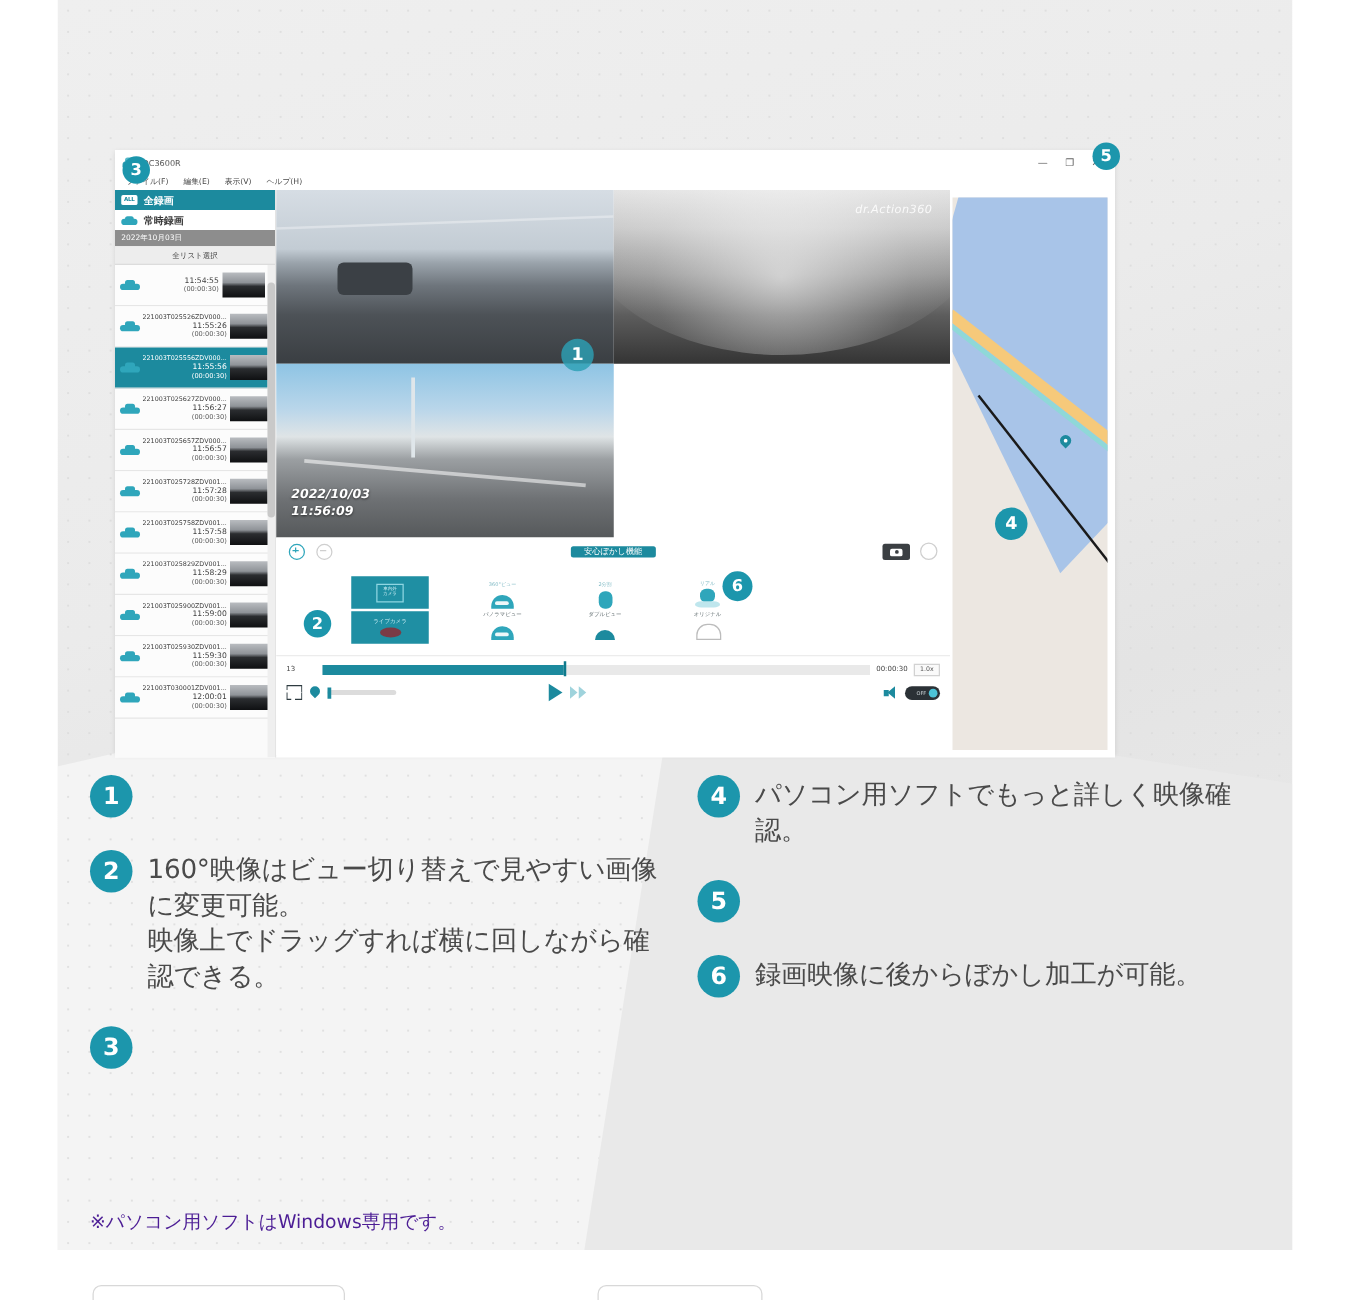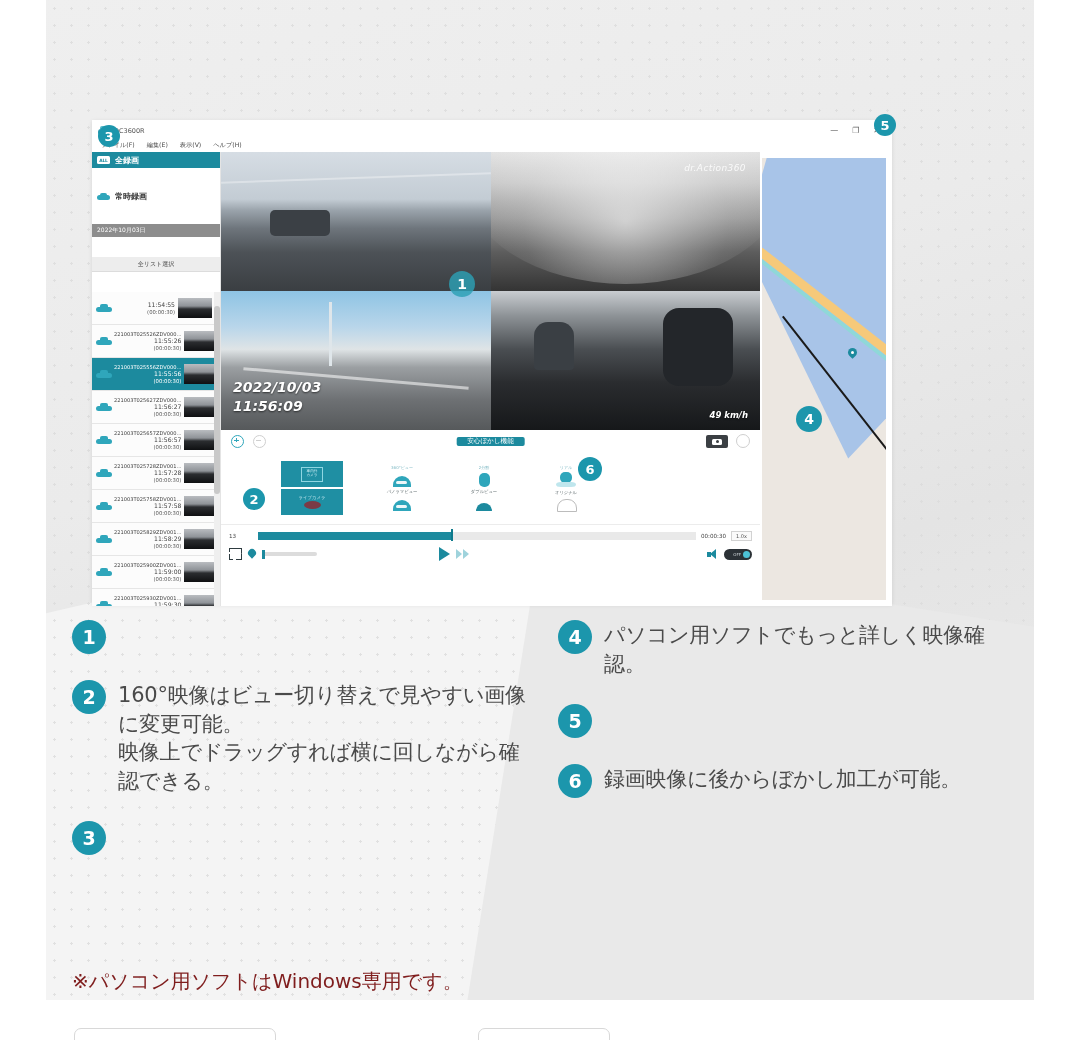--- a/index.html
+++ b/index.html
@@ -56,21 +56,21 @@
   .tb-icon:after{content:"";position:absolute;left:2px;top:0px;width:7px;height:4px;border-radius:2px 2px 0 0;background:#57b9c9;}
   .tb-title{font-size:6.5px;color:#555;}
   .tb-ctrl{margin-left:auto;display:flex;gap:14px;padding-right:8px;color:#666;font-size:8px;line-height:1;}
 
   .menubar{height:13px;display:flex;align-items:center;gap:12px;padding-left:9px;background:#fff;}
   .menubar span{font-size:6.2px;color:#4a4a4a;white-space:nowrap;}
 
   .body-row{display:flex;height:454px;}
 
   
-  .sidebar{width:128px;background:#fff;border-right:1px solid #e4e4e4;display:flex;flex-direction:column;gap:20px;}
+  .sidebar{width:128px;background:#fff;border-right:1px solid #e4e4e4;display:flex;flex-direction:column;}
   .nav-item{height:16px;display:flex;align-items:center;padding-left:5px;gap:5px;}
   .nav-item.active{background:#1c8a9e;}
   .nav-badge{
     width:13px;height:8px;border-radius:1.5px;background:#fff;color:#1c8a9e;
     font-size:4.4px;font-weight:bold;display:flex;align-items:center;justify-content:center;letter-spacing:-.2px;
   }
   .nav-car{width:13px;height:7px;position:relative;}
   .nav-car:before{content:"";position:absolute;left:0;top:2.5px;width:13px;height:4.5px;border-radius:2.5px;background:#2fa6bb;}
   .nav-car:after{content:"";position:absolute;left:3px;top:0;width:7px;height:3.5px;border-radius:2px 2px 0 0;background:#2fa6bb;}
   .nav-label{font-size:8px;color:#fff;font-weight:bold;}
@@ -107,21 +107,21 @@
   .vid-360:before{content:"";position:absolute;left:-10%;top:-55%;width:120%;height:150%;border-radius:50%;
      background:radial-gradient(ellipse at 50% 70%,rgba(255,255,255,.55) 0%,rgba(200,200,200,.15) 45%,rgba(40,40,40,.05) 70%);}
   .vid-rear{background:linear-gradient(#8ec4e4 0%,#b9d6ea 26%,#dfe4e6 42%,#9b9fa2 55%,#6e7174 78%,#56595b 100%);}
   .vid-rear:before{content:"";position:absolute;left:40%;top:8%;width:3px;height:46%;background:#dfe6ea;}
   .vid-rear:after{content:"";position:absolute;left:8%;top:62%;width:84%;height:3px;background:rgba(255,255,255,.55);transform:rotate(5deg);}
   .vid-cabin{background:linear-gradient(#c9cdd1 0%,#8d9296 18%,#4a4e52 42%,#2a2c2f 66%,#16181a 100%);}
   .vid-cabin:before{content:"";position:absolute;left:16%;top:22%;width:40px;height:48px;border-radius:14px 14px 4px 4px;background:#3a3f44;}
   .vid-cabin:after{content:"";position:absolute;right:10%;top:12%;width:70px;height:78px;border-radius:16px;background:#23262a;}
 
   .wm{position:absolute;right:14px;top:11px;font-size:9px;color:rgba(255,255,255,.85);font-style:italic;letter-spacing:.4px;}
-  .ovl-time{position:absolute;left:12px;bottom:14px;color:#fff;font-size:14px;font-style:italic;font-weight:bold;line-height:1.35;text-shadow:0 1px 2px rgba(0,0,0,.6);}
+  .ovl-time{position:absolute;left:12px;bottom:14px;color:#fff;font-size:10px;font-style:italic;font-weight:bold;line-height:1.35;text-shadow:0 1px 2px rgba(0,0,0,.6);}
   .ovl-speed{position:absolute;right:12px;bottom:10px;color:#fff;font-size:8.5px;font-style:italic;font-weight:bold;text-shadow:0 1px 2px rgba(0,0,0,.6);}
 
   .toolrow{height:22px;display:flex;align-items:center;position:relative;padding:0 10px;background:#fff;}
   .zi,.zo{width:11px;height:11px;border-radius:50%;border:1.4px solid #2fa6bb;position:relative;margin-right:9px;}
   .zo{border-color:#cfcfcf;}
   .zi:before,.zi:after{content:"";position:absolute;background:#2fa6bb;}
   .zi:before{left:2.2px;top:4.2px;width:4.5px;height:1.2px;}
   .zi:after{left:3.6px;top:2.8px;width:1.2px;height:4px;}
   .zo:before{content:"";position:absolute;left:2.2px;top:4.2px;width:4.5px;height:1.2px;background:#cfcfcf;}
   .blurbtn{
@@ -206,21 +206,21 @@
   .callouts{position:absolute;left:72px;top:620px;width:940px;z-index:8;}
   .co-col{position:absolute;width:460px;}
   .co-col.left{left:0;}
   .co-col.right{left:486px;}
   .co{display:flex;gap:12px;margin-bottom:26px;}
   .co-num{
     flex:0 0 34px;width:34px;height:34px;border-radius:50%;background:#1c96ac;
     color:#fff;font-size:19px;font-weight:bold;display:flex;align-items:center;justify-content:center;
   }
   .co-txt{font-size:21px;line-height:1.36;color:#4a4a4a;padding-top:1px;letter-spacing:-.2px;}
-  .note{position:absolute;left:72px;top:968px;font-size:20px;color:#7f1d1d;z-index:8;}
+  .note{position:absolute;left:72px;top:968px;font-size:15px;color:#4c1d95;z-index:8;}
 
   
   .bottom-cards{position:absolute;left:0;top:1002px;width:1080px;height:38px;background:#fff;z-index:50;}
   .bcard{position:absolute;top:26px;height:30px;border:1px solid #d8d8d8;border-radius:7px;background:#fff;}
 </style>
 </head>
 <body>
 
 <div id="root">
 
@@ -379,23 +379,20 @@
           <div class="cell vid-front"></div>
           <div class="cell vid-360">
             <div class="wm">dr.Action360</div>
           </div>
           <div class="cell vid-rear">
             <div class="ovl-time">
               <div>2022/10/03</div>
               <div>11:56:09</div>
             </div>
           </div>
-          <div class="cell vid-cabin">
-            <div class="ovl-speed">49 km/h</div>
-          </div>
           <div class="badge onimg" style="left:228px;top:119px;width:26px;height:26px;font-size:14px;">
             <span>1</span>
           </div>
         </div>
 
         <div class="toolrow">
           <div class="zi"></div>
           <div class="zo"></div>
           <div class="blurbtn">安心ぼかし機能</div>
           <div class="camgrp">

